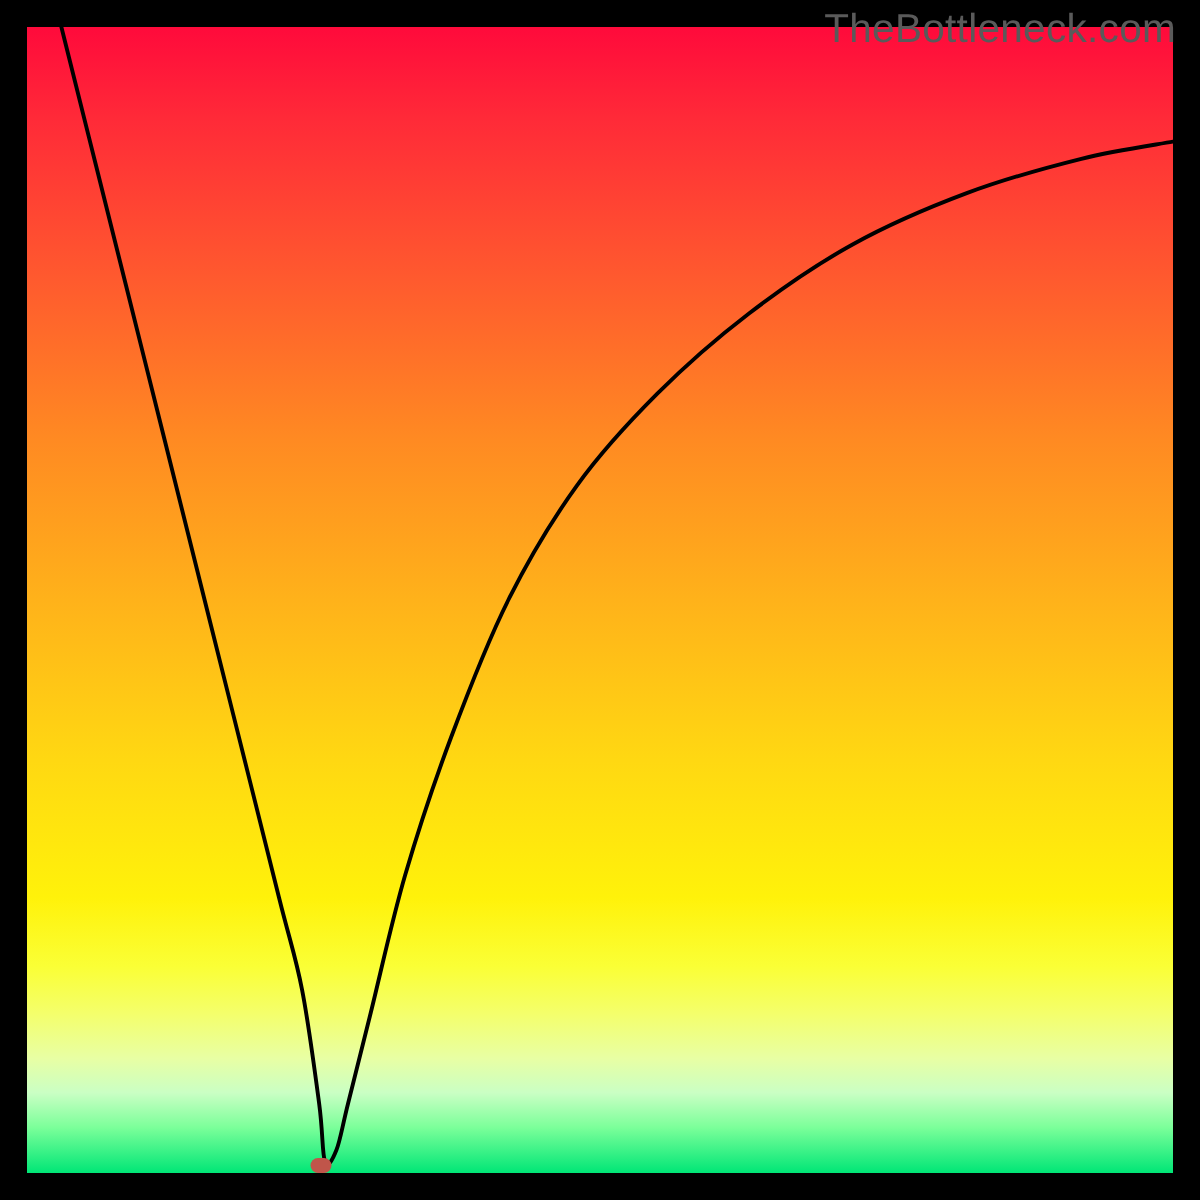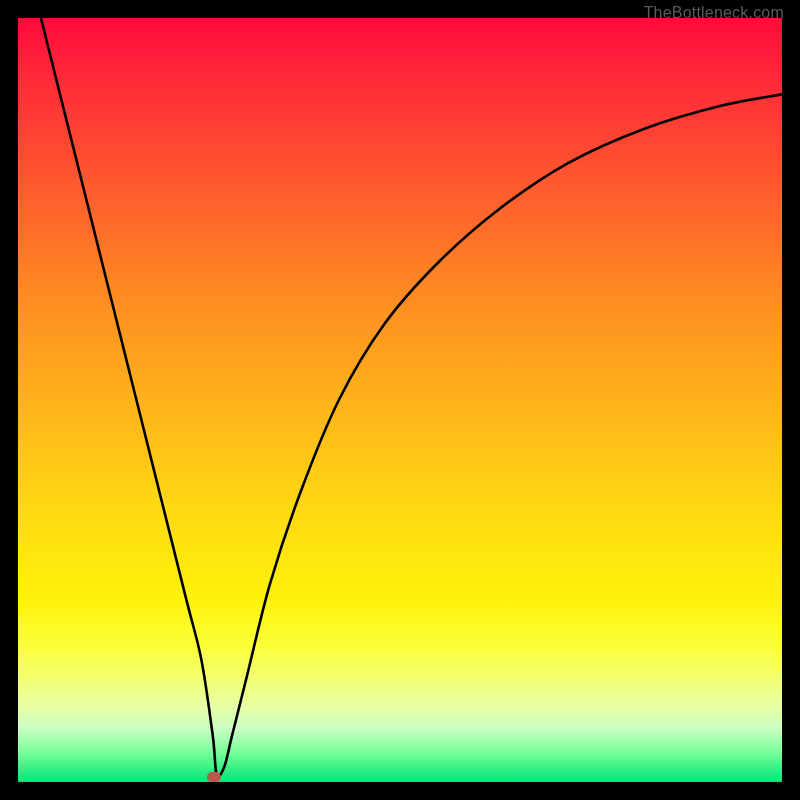--- a/index.html
+++ b/index.html
@@ -46,21 +46,21 @@
     left: 0;
     top: 0;
     width: 764px;
     height: 764px;
   }
   .watermark {
     position: absolute;
     top: 4px;
     right: 16px;
     color: #5a5a5a;
-    font-size: 16px;
+    font-size: 27px;
     font-weight: 400;
     letter-spacing: 0.2px;
     pointer-events: none;
   }
   .red-dot {
     position: absolute;
     width: 14px;
     height: 10px;
     background: #c0554a;
     border-radius: 5px;

